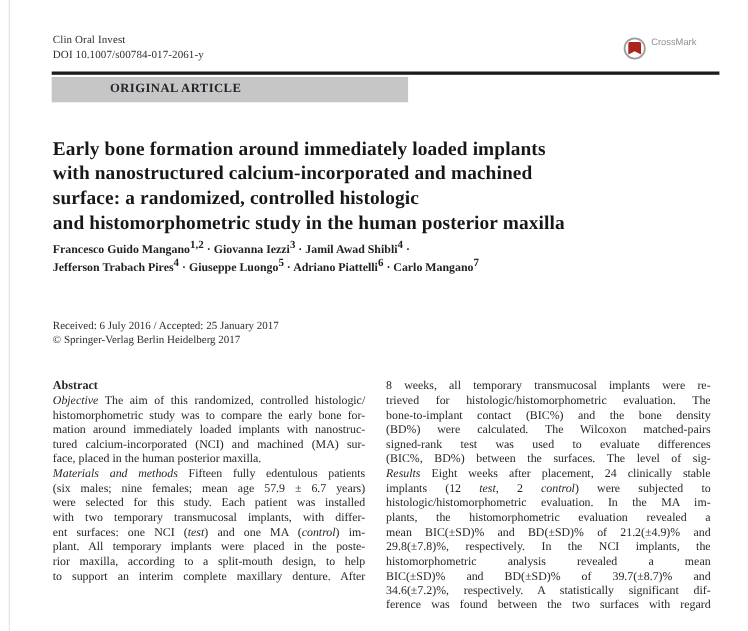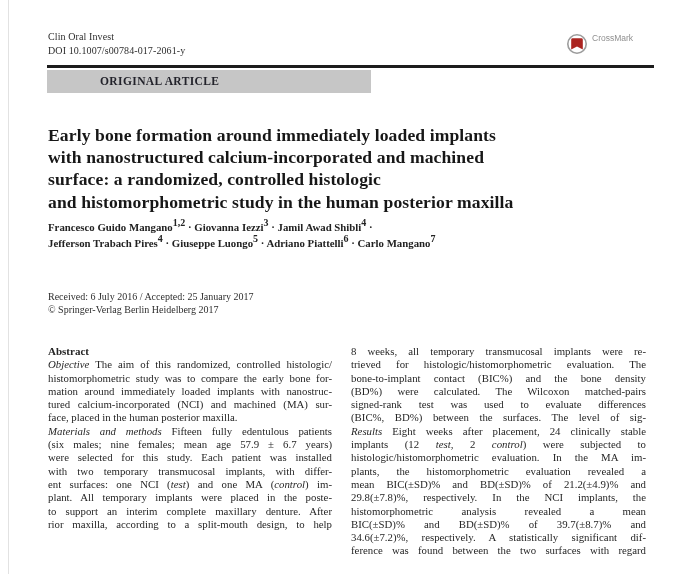--- a/index.html
+++ b/index.html
@@ -91,22 +91,22 @@
           <div class="tline just"><span>histomorphometric study was to compare the early bone for-</span></div>
           <div class="tline just"><span>mation around immediately loaded implants with nanostruc-</span></div>
           <div class="tline just"><span>tured calcium-incorporated (NCI) and machined (MA) sur-</span></div>
           <div class="tline"><span>face, placed in the human posterior maxilla.</span></div>
           <div class="tline just"><span class="it">Materials and methods</span><span> Fifteen fully edentulous patients</span></div>
           <div class="tline just"><span>(six males; nine females; mean age 57.9 ± 6.7 years)</span></div>
           <div class="tline just"><span>were selected for this study. Each patient was installed</span></div>
           <div class="tline just"><span>with two temporary transmucosal implants, with differ-</span></div>
           <div class="tline just"><span>ent surfaces: one NCI (</span><span class="it">test</span><span>) and one MA (</span><span class="it">control</span><span>) im-</span></div>
           <div class="tline just"><span>plant. All temporary implants were placed in the poste-</span></div>
+          <div class="tline just"><span>rior maxilla, according to a split-mouth design, to help</span></div>
           <div class="tline just"><span>to support an interim complete maxillary denture. After</span></div>
-          <div class="tline just"><span>rior maxilla, according to a split-mouth design, to help</span></div>
         </div>
     </div>
     <div class="col-right">
         <div class="tline just"><span>8 weeks, all temporary transmucosal implants were re-</span></div>
         <div class="tline just"><span>trieved for histologic/histomorphometric evaluation. The</span></div>
         <div class="tline just"><span>bone-to-implant contact (BIC%) and the bone density</span></div>
         <div class="tline just"><span>(BD%) were calculated. The Wilcoxon matched-pairs</span></div>
         <div class="tline just"><span>signed-rank test was used to evaluate differences</span></div>
         <div class="tline just"><span>(BIC%, BD%) between the surfaces. The level of sig-</span></div>
         <div class="tline just"><span class="it">Results</span><span> Eight weeks after placement, 24 clinically stable</span></div>

